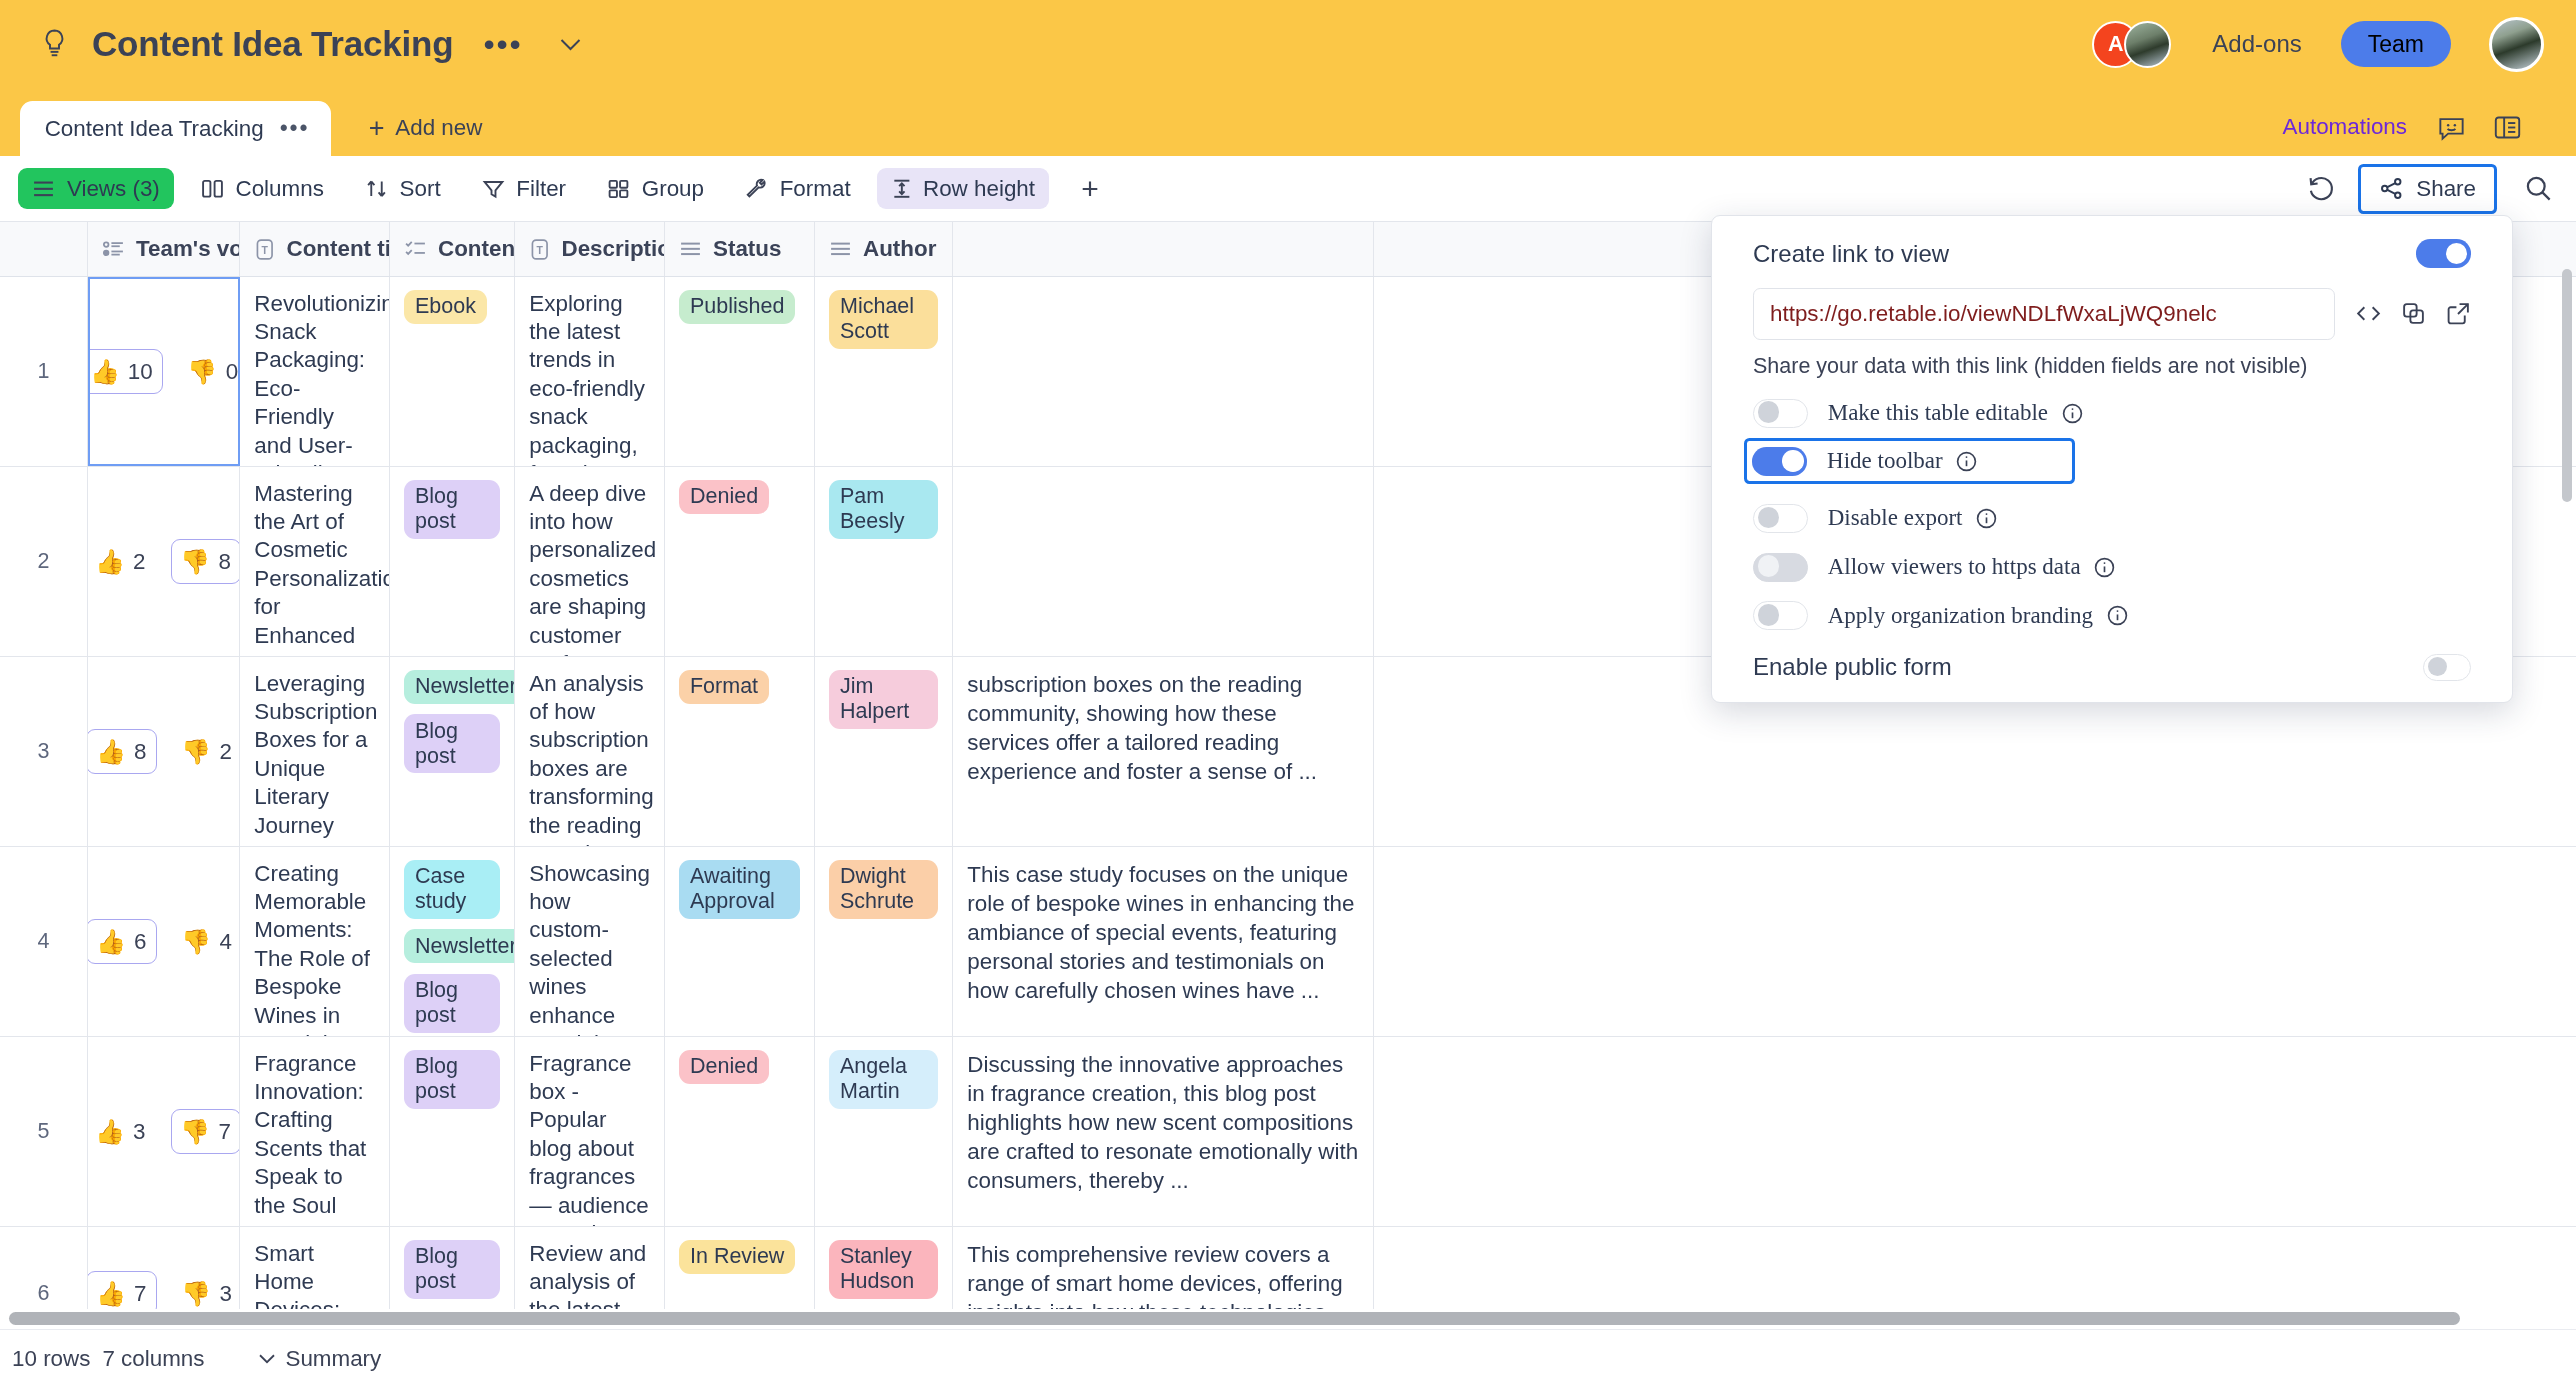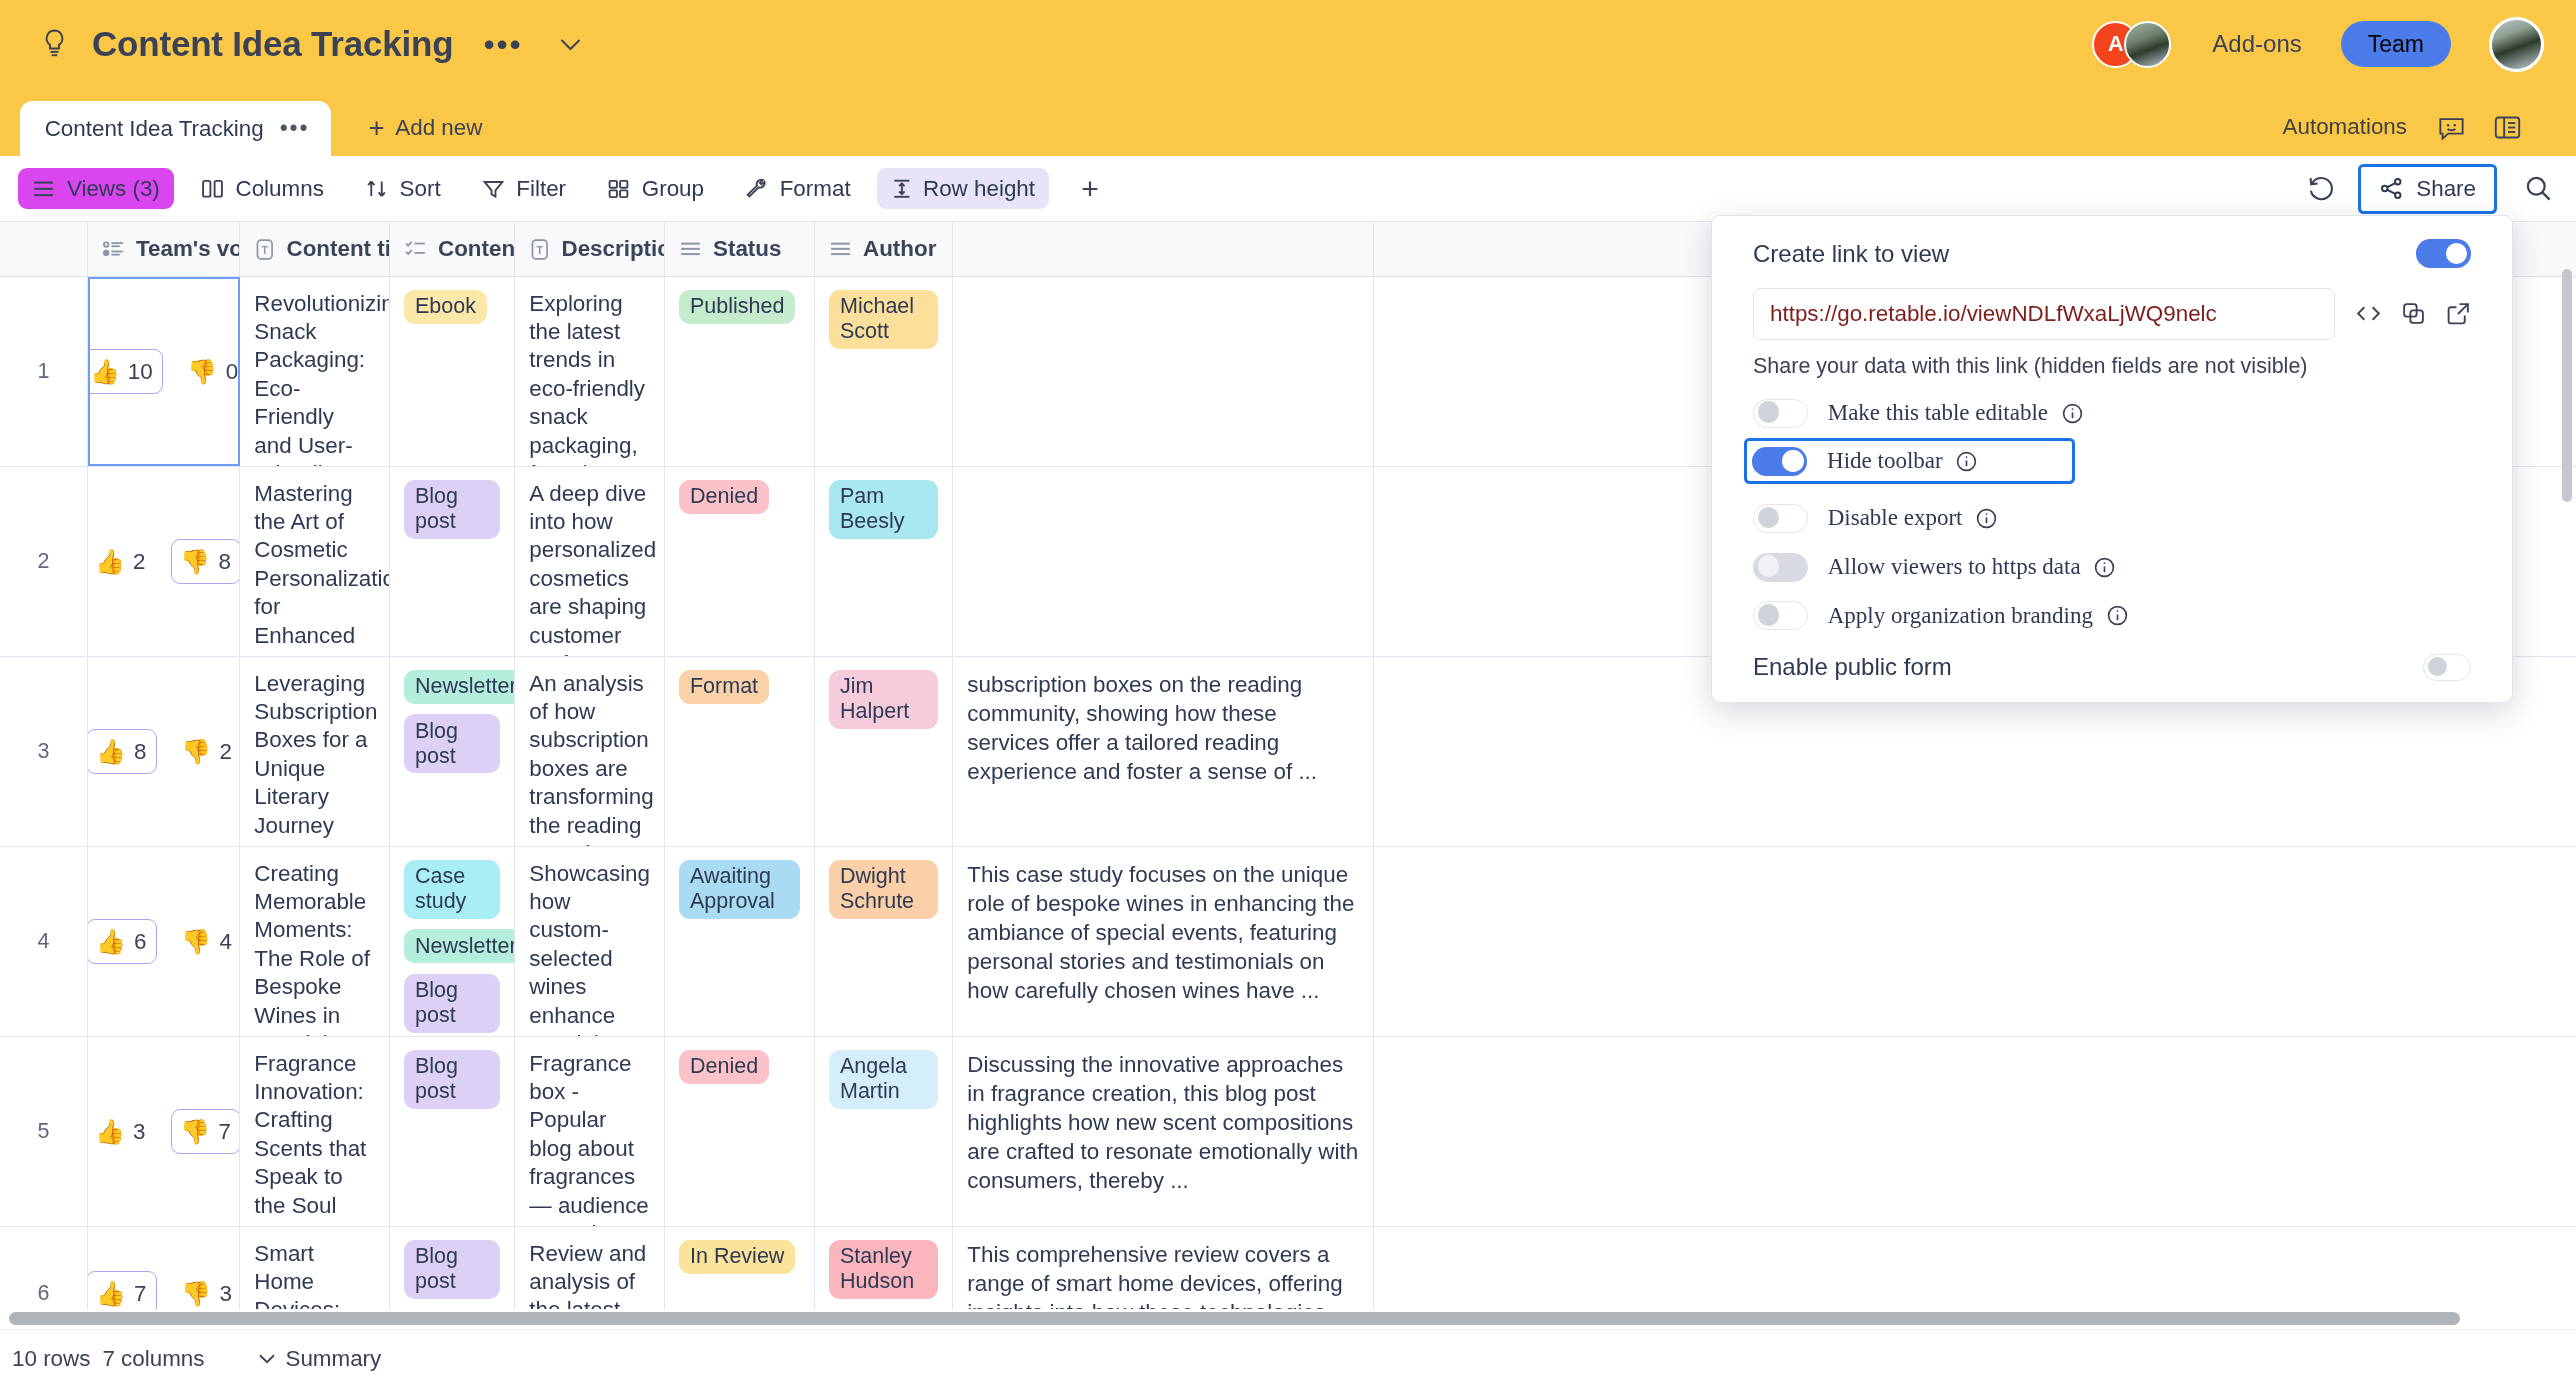--- a/index.html
+++ b/index.html
@@ -47,33 +47,33 @@
   }
   .tab-active {
     margin-left: 19.7px; background:#fff; border-radius: 12.5px 12.5px 0 0;
     height: 55px; display:flex; align-items:center; padding: 0 21.5px 0 25px;
   }
   .tab-label { font-size:22.4px; color:#2e3a52; white-space:nowrap; }
   .tab-dots { margin-left:16px; font-size:23px; letter-spacing:1.8px; color:#4b5568; line-height:12.5px; }
   .addnew { margin-left: 38px; margin-bottom:14.3px; display:flex; align-items:center; font-size:22.4px; color:#3b4256; white-space:nowrap; }
   .addnew .plus { font-size:27px; margin-right:10.7px; line-height:1; }
   .tabstrip-right { margin-left:auto; display:flex; align-items:center; margin-bottom: 14.3px; padding-right: 27px; }
-  .automations { font-size:22.4px; color:#404040; margin-right: 30px; white-space:nowrap; }
+  .automations { font-size:22.4px; color:#6d28d9; margin-right: 30px; white-space:nowrap; }
   .ts-icon { margin-right: 27px; display:flex; align-items:center; }
 
   
   .toolbar {
     position:absolute; left:0; top:156px; width:2576px; height:66px;
     background:#fff; display:flex; align-items:center;
     border-bottom:0.9px solid #e3e6ec;
   }
   .tb-item { display:flex; align-items:center; padding: 7.2px 14.3px; margin-left: 12.5px; border-radius:9px; font-size:22.4px; color:#2e3a52; white-space:nowrap; }
   .tb-item:first-child { margin-left: 18px; }
   .tb-item .ti { margin-right: 11.6px; display:flex; align-items:center; }
-  .tb-views { background:#d946ef; }
+  .tb-views { background:#22c55e; }
   .tb-rowheight { background:#e8e4f7; }
   .tb-plus { font-size:30px; color:#3b4256; padding: 3.6px 16px; margin-left: 16px; }
   .toolbar-right { margin-left:auto; display:flex; align-items:center; padding-right: 23px; }
   .tb-undo { margin-right: 21.5px; display:flex; align-items:center; }
   .share-btn {
     display:flex; align-items:center; font-size:22.4px; color:#2e3a52;
     border: 3.6px solid #1a73e8; border-radius: 5.4px; padding: 9px 18px; background:#fff;
     white-space:nowrap;
   }
   .share-btn .ti { margin-right: 12.5px; display:flex; align-items:center; }

